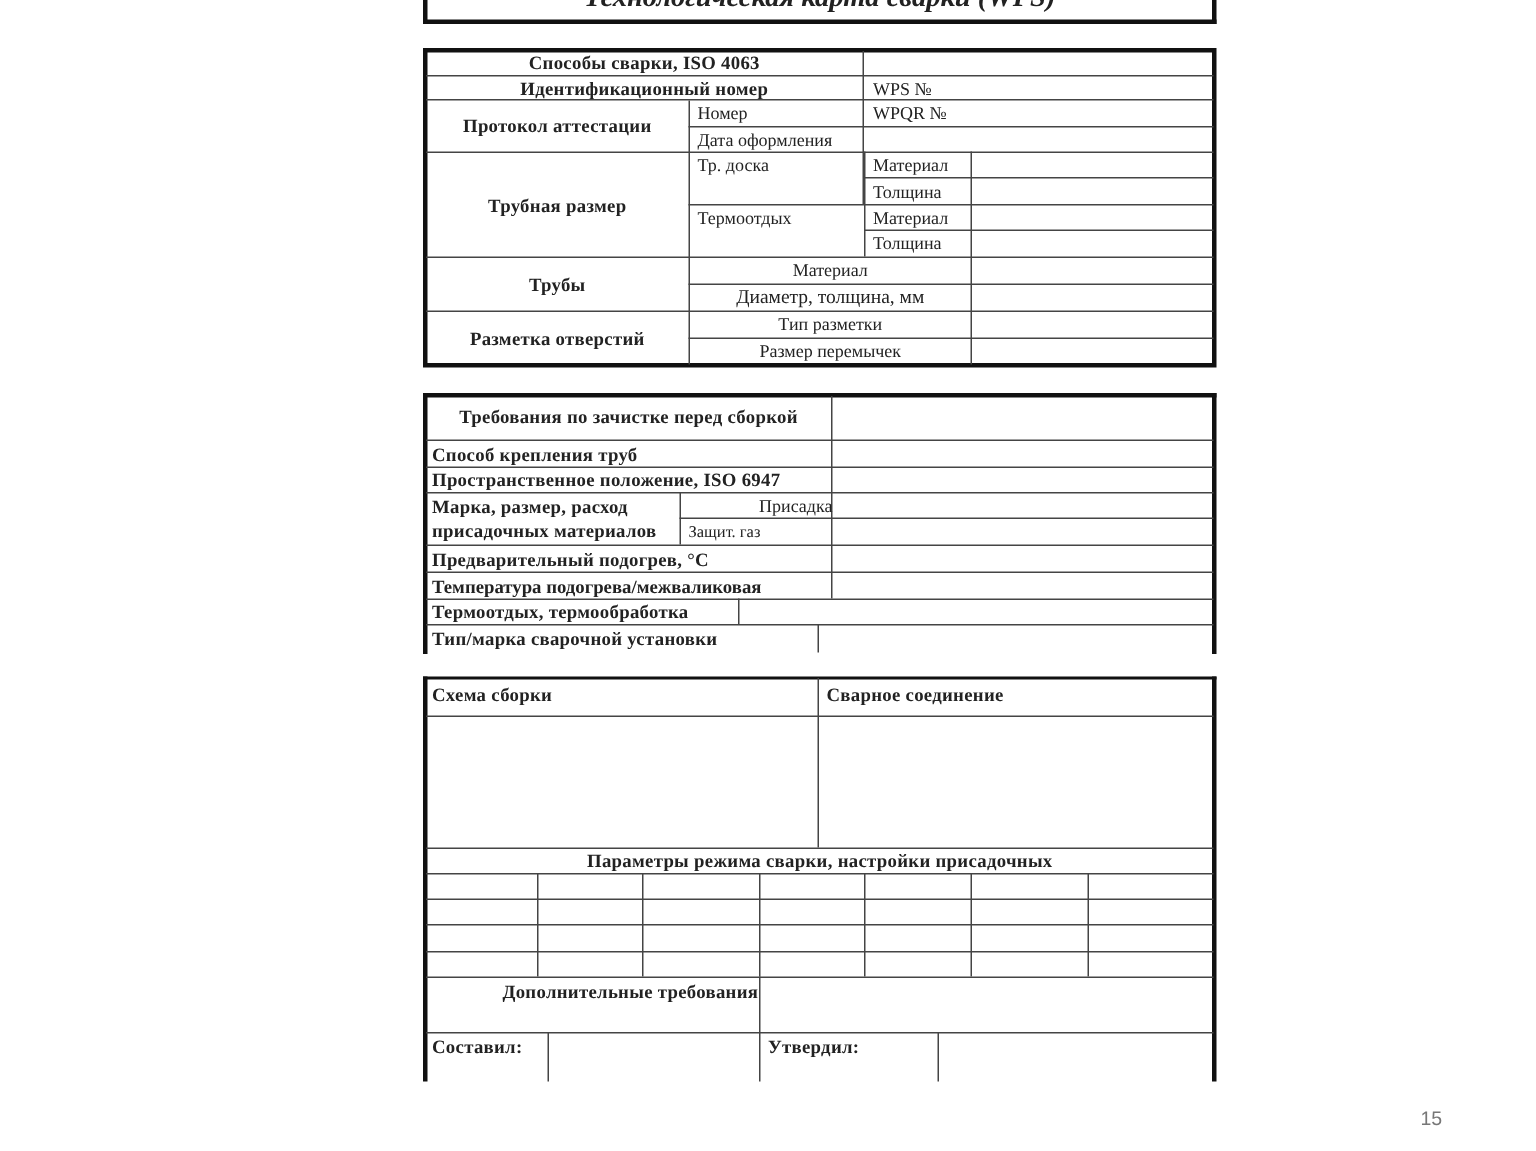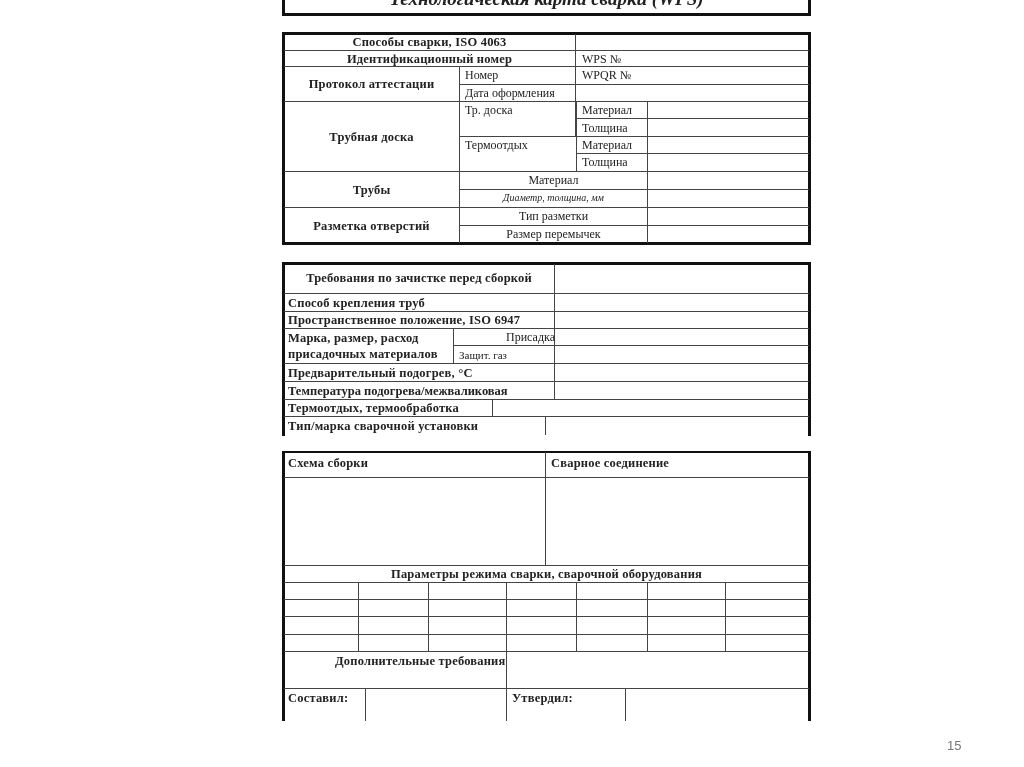--- a/index.html
+++ b/index.html
@@ -46,36 +46,36 @@
 
   <div class="t b c" style="left:284px; top:52px; width:291px;">Идентификационный номер</div>
   <div class="t" style="left:582px; top:52px;">WPS №</div>
 
   <div class="t b c" style="left:284px; top:77px; width:175px;">Протокол аттестации</div>
   <div class="t" style="left:465px; top:68px;">Номер</div>
   <div class="t" style="left:582px; top:68px;">WPQR №</div>
   <div class="t" style="left:465px; top:86px;">Дата оформления</div>
   <div class="abs" style="left:577px; top:85px; width:232px; height:16px;"></div>
 
-  <div class="t b c" style="left:284px; top:130px; width:175px;">Трубная доска</div>
+  <div class="t b c" style="left:284px; top:130px; width:175px;">Трубная размер</div>
   <div class="t" style="left:465px; top:103px;">Тр. доска</div>
   <div class="t" style="left:582px; top:103px;">Материал</div>
   <div class="abs" style="left:648px; top:102px; width:161px; height:16px;"></div>
   <div class="t" style="left:582px; top:121px;">Толщина</div>
   <div class="abs" style="left:648px; top:119px; width:161px; height:17px;"></div>
   <div class="t" style="left:465px; top:138px;">Термоотдых</div>
   <div class="t" style="left:582px; top:138px;">Материал</div>
   <div class="abs" style="left:648px; top:137px; width:161px; height:16px;"></div>
   <div class="t" style="left:582px; top:155px;">Толщина</div>
   <div class="abs" style="left:648px; top:154px; width:161px; height:17px;"></div>
 
   <div class="t b c" style="left:284px; top:183px; width:175px;">Трубы</div>
   <div class="t c" style="left:460px; top:173px; width:187px;">Материал</div>
   <div class="abs" style="left:648px; top:172px; width:161px; height:17px;"></div>
-  <div class="t c" style="left:460px; top:191px; width:187px; font-size:10px;font-style:italic;">Диаметр, толщина, мм</div>
+  <div class="t c" style="left:460px; top:191px; width:187px; font-size:13px;">Диаметр, толщина, мм</div>
   <div class="abs" style="left:648px; top:190px; width:161px; height:17px;"></div>
 
   <div class="t b c" style="left:284px; top:219px; width:175px;">Разметка отверстий</div>
   <div class="t c" style="left:460px; top:209px; width:187px;">Тип разметки</div>
   <div class="abs" style="left:648px; top:208px; width:161px; height:17px;"></div>
   <div class="t c" style="left:460px; top:227px; width:187px;">Размер перемычек</div>
   <div class="abs" style="left:648px; top:226px; width:161px; height:17px;"></div>
 </div>
 
 <div>
@@ -152,21 +152,21 @@
   <div class="vl" style="left:506px; top:651px; height:70px;"></div>
 
   <div class="vl" style="left:365px; top:688px; height:33px;"></div>
   <div class="vl" style="left:625px; top:688px; height:33px;"></div>
 
   <div class="t b" style="left:288px; top:456px;">Схема сборки</div>
   <div class="abs" style="left:284px; top:478px; width:261px; height:87px;"></div>
   <div class="t b" style="left:551px; top:456px;">Сварное соединение</div>
   <div class="abs" style="left:547px; top:478px; width:262px; height:87px;"></div>
 
-  <div class="t b c" style="left:284px; top:567px; width:525px;">Параметры режима сварки, сварочной оборудования</div>
+  <div class="t b c" style="left:284px; top:567px; width:525px;">Параметры режима сварки, настройки присадочных</div>
 
   <div>
     <div class="abs" style="left:284px; top:583px; width:525px; height:16px;"></div>
     <div class="abs" style="left:284px; top:600px; width:525px; height:16px;"></div>
     <div class="abs" style="left:284px; top:617px; width:525px; height:17px;"></div>
     <div class="abs" style="left:284px; top:635px; width:525px; height:16px;"></div>
   </div>
 
   <div class="t b" style="left:288px; top:654px;margin-left:47px;">Дополнительные требования</div>
   <div class="abs" style="left:508px; top:652px; width:301px; height:36px;"></div>

